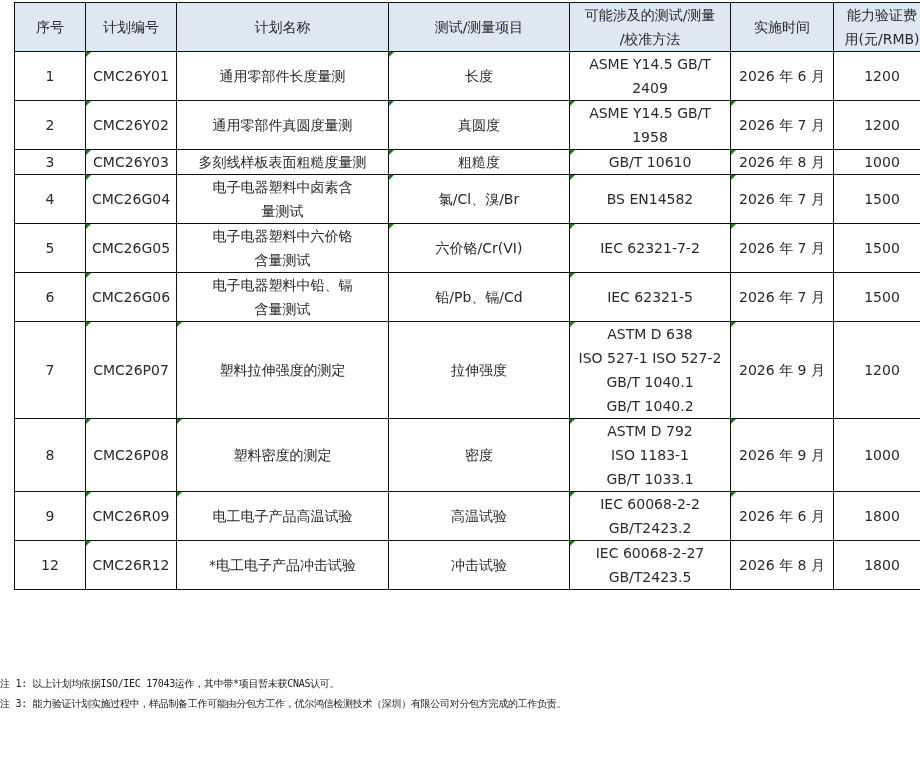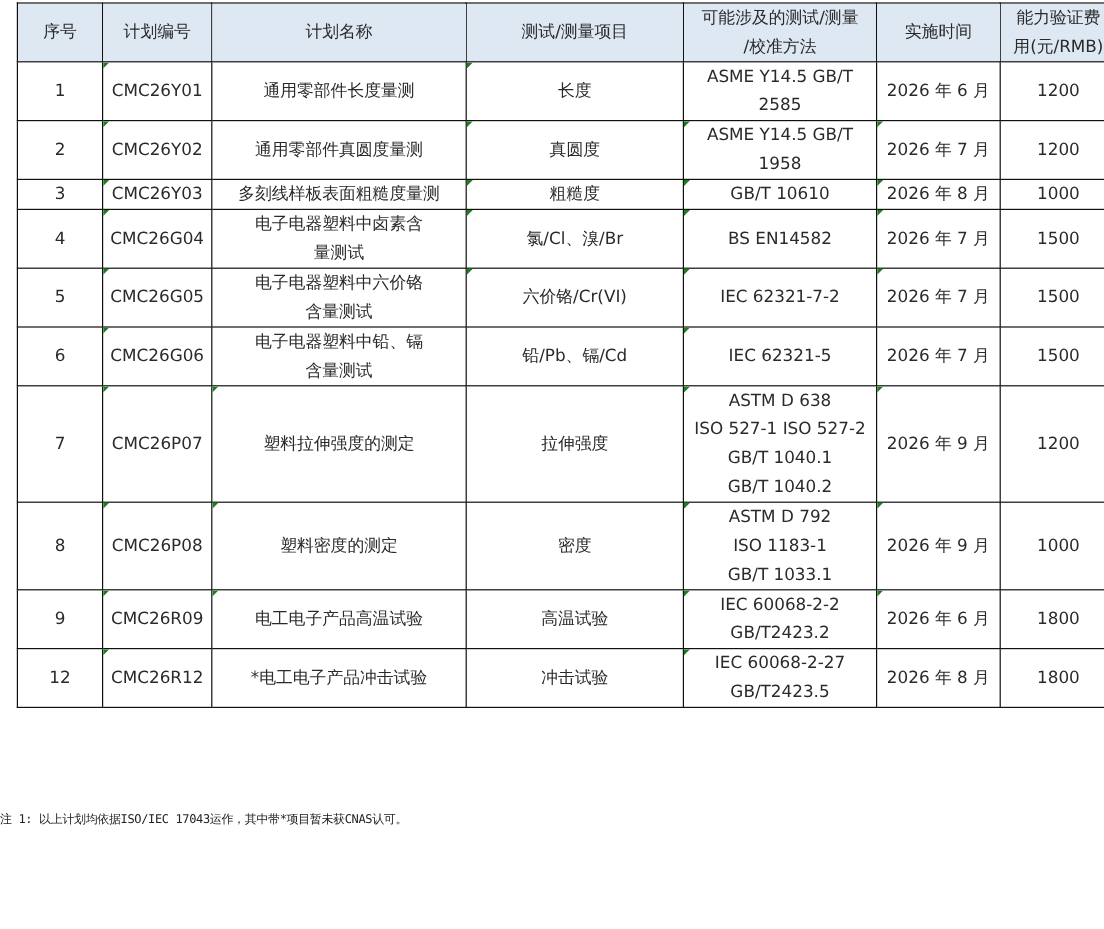--- a/index.html
+++ b/index.html
@@ -54,21 +54,21 @@
   <tbody id="tbody">
       <tr style="height: 48px;">
         <td>1</td>
         <td class="tri">CMC26Y01</td>
         <td class="ml">
           <span>通用零部件长度量测</span>
         </td>
         <td class="tri">长度</td>
         <td class="ml">
           <span>ASME Y14.5 GB/T</span>
-          <span>2585</span>
+          <span>2409</span>
         </td>
         <td>2026 年 6 月</td>
         <td>1200</td>
       </tr>
       <tr style="height: 48px;">
         <td>2</td>
         <td class="tri">CMC26Y02</td>
         <td class="ml">
           <span>通用零部件真圆度量测</span>
         </td>
@@ -192,13 +192,14 @@
           <span>GB/T2423.5</span>
         </td>
         <td>2026 年 8 月</td>
         <td>1800</td>
       </tr>
     </tbody>
 </table>
 
 <div class="notes">
   <div>注 1: 以上计划均依据ISO/IEC 17043运作，其中带*项目暂未获CNAS认可。</div>
+  <div>注 3: 能力验证计划实施过程中，样品制备工作可能由分包方工作，优尔鸿信检测技术（深圳）有限公司对分包方完成的工作负责。</div>
 </div>
 
 </body></html>

